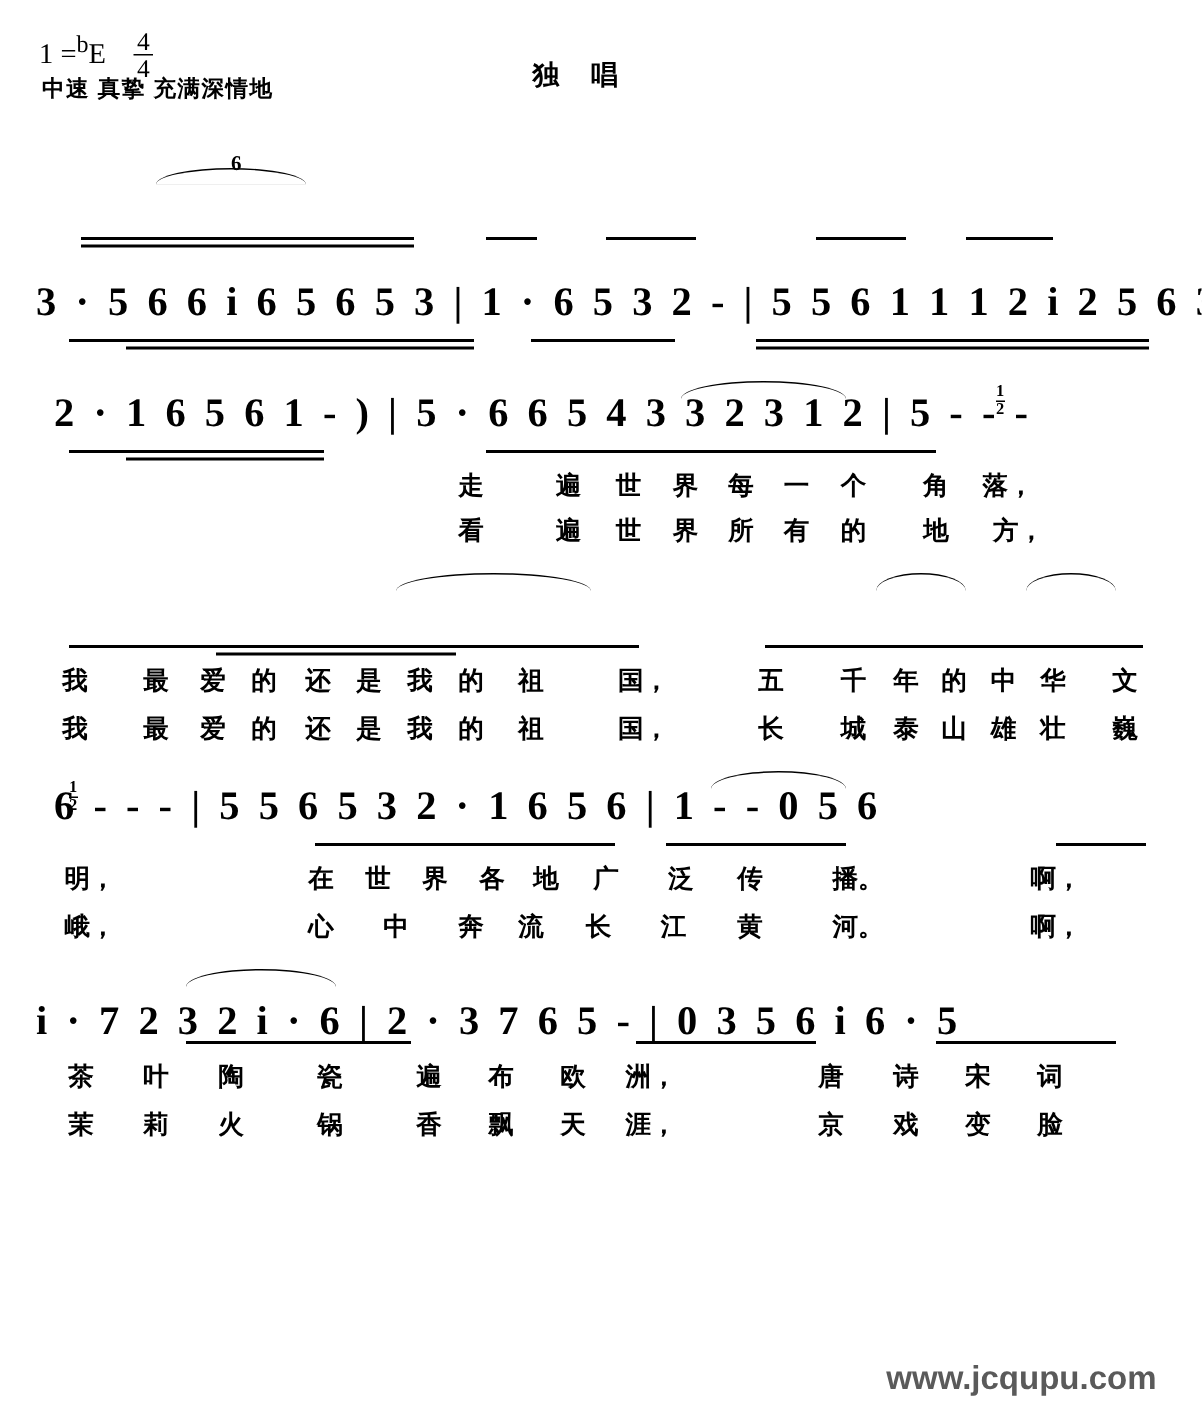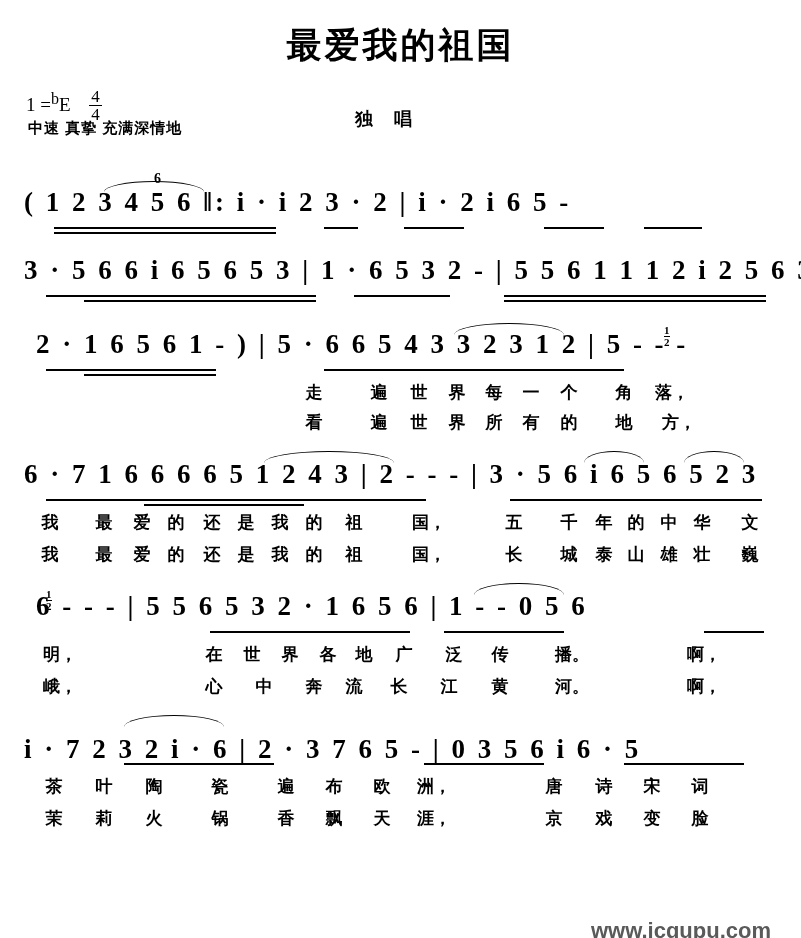--- a/index.html
+++ b/index.html
@@ -155,38 +155,36 @@
     position: absolute;
     font-size: 14px;
     font-weight: bold;
   }
 </style>
 </head>
 <body>
 
 <div class="sheet">
 
-  <div class="title">最爱我的祖国</div>
 
   <div class="headerblock">
     <div class="keysig">
       <span>1 =</span><span class="flat">b</span><span>E</span>
       <span class="meter">
         <span class="num">4</span>
         <span class="den">4</span>
       </span>
     </div>
     <div class="tempo">中速  真挚  充满深情地</div>
     <div class="singstyle">独 唱</div>
   </div>
 
   <div class="system" style="height:76px;">
     <div class="sixgroup" style="left:130px; top:0px;">6</div>
     <div class="slur" style="left:80px; top:10px; width:100px; height:10px;"></div>
-    <div class="notes" style="position:absolute; left:0; top:16px; letter-spacing:3px;">( 1 2 3 4 5 6  ‖: i · i 2 3 · 2 | i · 2 i 6 5 -</div>
     <div class="underline1" style="left:30px; top:56px; width:222px;"></div>
     <div class="underline1" style="left:30px; top:61px; width:222px;"></div>
     <div class="underline1" style="left:300px; top:56px; width:34px;"></div>
     <div class="underline1" style="left:380px; top:56px; width:60px;"></div>
     <div class="underline1" style="left:520px; top:56px; width:60px;"></div>
     <div class="underline1" style="left:620px; top:56px; width:58px;"></div>
   </div>
 
   <div class="system" style="height:76px;">
     <div class="notes" style="position:absolute; left:0; top:8px; letter-spacing:3px;">3 · 5 6 6 i 6 5 6 5 3 | 1 · 6 5 3 2 - | 5 5 6 1 1 1 2 i 2 5 6 3</div>
@@ -225,21 +223,20 @@
       <span class="ly" style="left:433px;">界</span>
       <span class="ly" style="left:470px;">所</span>
       <span class="ly" style="left:507px;">有</span>
       <span class="ly" style="left:545px;">的</span>
       <span class="ly" style="left:600px;">地</span>
       <span class="ly" style="left:655px;">方，</span>
     </div>
   </div>
 
   <div class="system tall" style="height:132px;">
-    <div class="notes" style="position:absolute; left:0; top:6px; letter-spacing:3px;">6 · 7 1 6 6 6 6 5 1 2 4 3 | 2 - - - | 3 · 5 6 i 6 5 6 5 2 3</div>
     <div class="underline1" style="left:22px; top:46px; width:380px;"></div>
     <div class="underline1" style="left:120px; top:51px; width:160px;"></div>
     <div class="slur" style="left:240px; top:-2px; width:130px;"></div>
     <div class="underline1" style="left:486px; top:46px; width:252px;"></div>
     <div class="slur" style="left:560px; top:-2px; width:60px;"></div>
     <div class="slur" style="left:660px; top:-2px; width:60px;"></div>
     <div class="lyricline" style="position:absolute; left:0; top:58px;">
       <span class="ly" style="left:26px;">我</span>
       <span class="ly" style="left:80px;">最</span>
       <span class="ly" style="left:118px;">爱</span>

